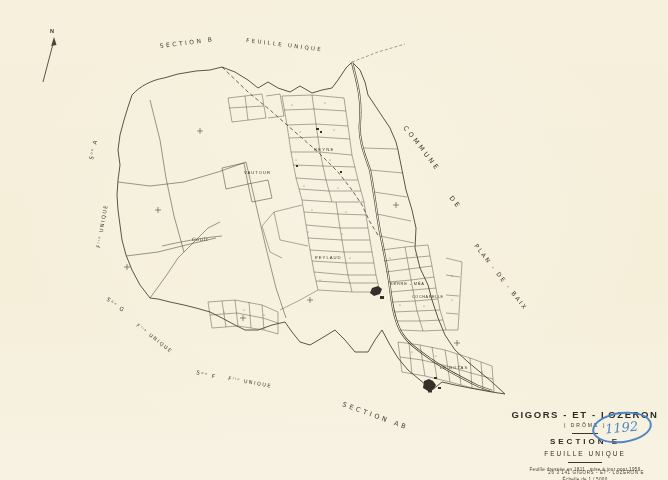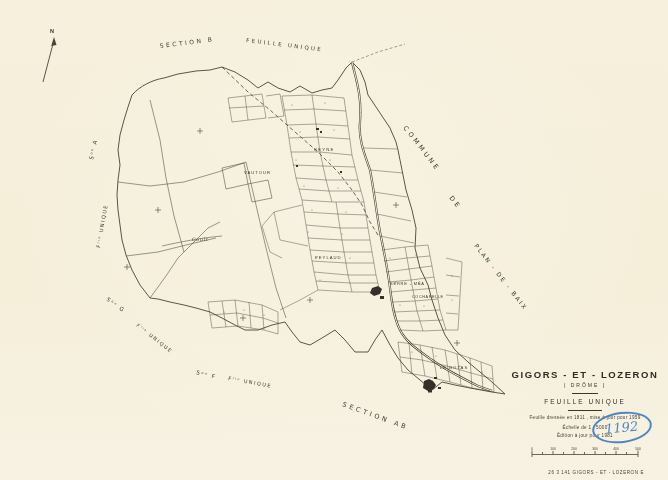--- a/index.html
+++ b/index.html
@@ -15,21 +15,21 @@
   }
   svg{position:absolute;left:0;top:0;}
   .ln{stroke:#4a4337;fill:none;}
   .edge-label{fill:#3e382e;font-family:"DejaVu Sans",sans-serif;}
   .place-label{fill:#3e382e;font-family:"Liberation Sans",sans-serif;}
   .italic-label{font-family:"DejaVu Serif",serif;font-style:italic;}
   .title-block{
     position:absolute;left:506px;top:370px;width:158px;
     text-align:center;line-height:1.1;
   }
-  .tb-commune{font-size:9.5px;font-weight:bold;letter-spacing:1.6px;color:#2f2a22;white-space:nowrap;}
+  .tb-commune{font-size:9.5px;font-weight:bold;letter-spacing:1.6px;color:#2f2a22;white-space:nowrap;margin-top:40px;}
   .tb-dept{font-size:5px;letter-spacing:2px;margin-top:3px;color:#3b352b;}
   .tb-rule{height:1px;background:#3b352b;width:26px;margin:4px auto 4px auto;}
   .tb-rule2{height:1px;background:#3b352b;width:34px;margin:5px auto 4px auto;}
   .tb-section{font-size:8px;font-weight:bold;letter-spacing:3px;color:#2f2a22;}
   .tb-feuille{font-size:6.5px;letter-spacing:2px;margin-top:3px;color:#33302a;}
   .tb-note{font-size:4.6px;letter-spacing:.3px;margin-top:3px;color:#453f35;white-space:nowrap;}
   .tb-note.mt{margin-top:5px;}
   .scalebar{position:relative;margin:7px auto 0 auto;width:112px;height:14px;}
   .sheet-ref{
     position:absolute;right:24px;bottom:5px;
@@ -232,20 +232,21 @@
     <text class="place-label" x="315" y="259" font-size="4.2" style="letter-spacing:1px">PEYLAUD</text>
     <text class="place-label" x="390" y="285" font-size="4" style="letter-spacing:.8px">SERRE - MÉA</text>
     <text class="place-label" x="412" y="298" font-size="3.8" style="letter-spacing:.6px">COCHARELLE</text>
     <text class="place-label" x="440" y="369" font-size="4.2" style="letter-spacing:1px">LE BOTAS</text>
   </svg>
 
   <div class="title-block">
     <div class="tb-commune">GIGORS - ET - LOZERON</div>
     <div class="tb-dept">( DRÔME )</div>
     <div class="tb-rule"></div>
+    <div class="tb-section">SECTION E</div>
     <div class="tb-feuille">FEUILLE UNIQUE</div>
     <div class="tb-rule2"></div>
     <div class="tb-note">Feuille dressée en 1811 , mise à jour pour 1959</div>
     <div class="tb-note mt">Échelle de 1 / 5000</div>
     <div class="tb-note">Édition à jour pour 1981</div>
 
     <div class="scalebar">
       <svg width="112" height="14" viewBox="0 0 112 14" style="position:static">
         <line x1="3" y1="9.5" x2="109" y2="9.5" stroke="#4a4337" stroke-width="0.8"></line>
         <g stroke="#4a4337" stroke-width="0.8">

